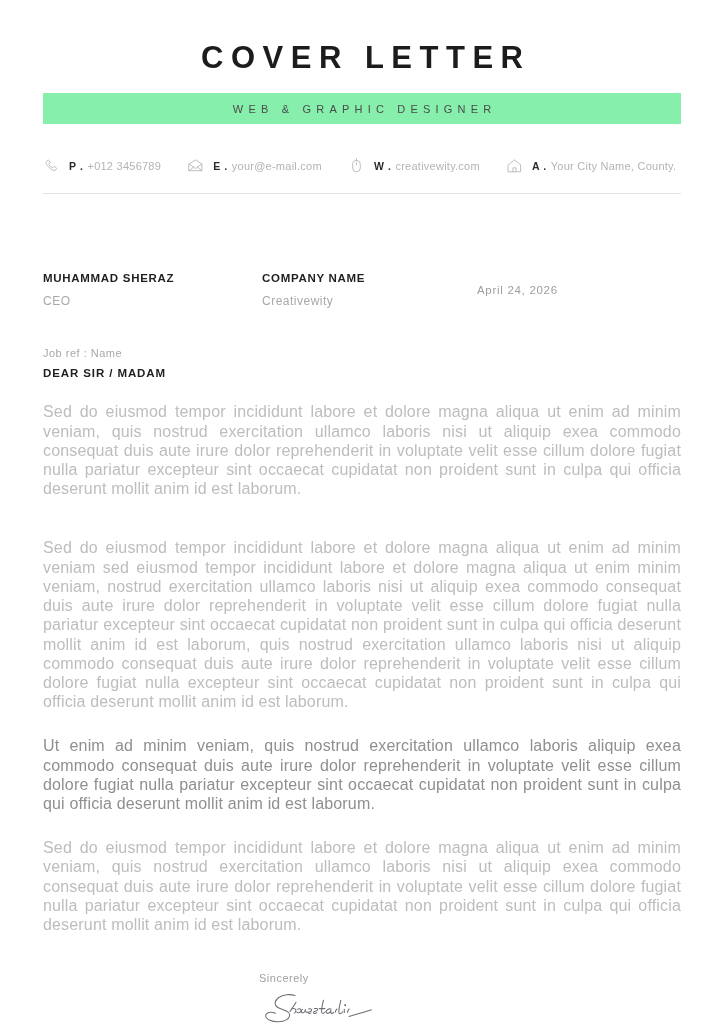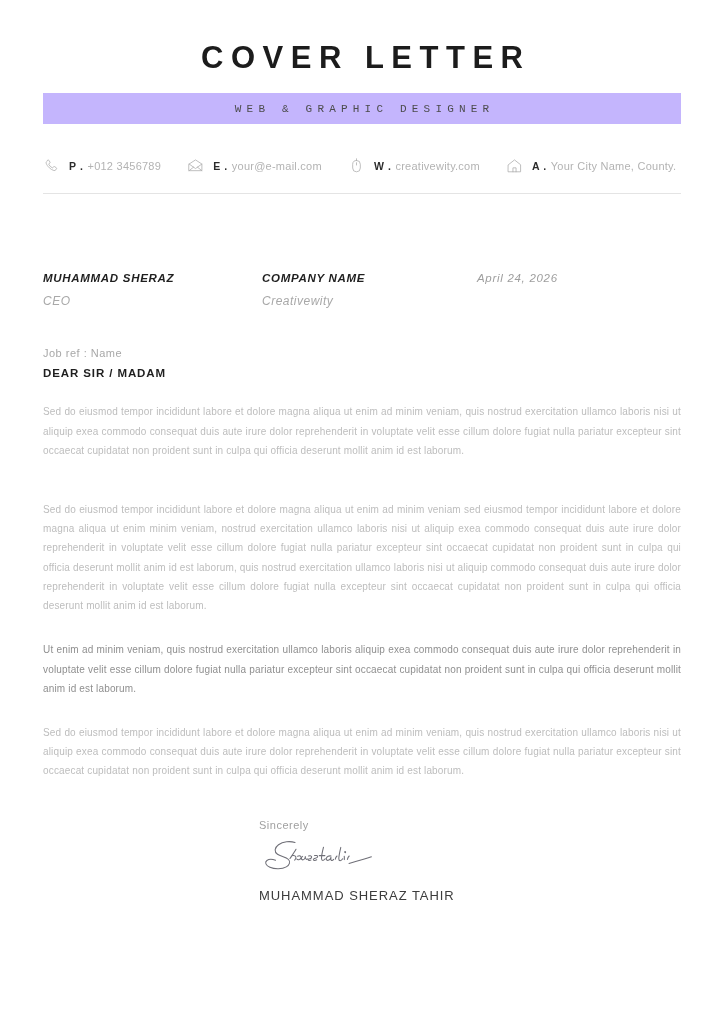--- a/index.html
+++ b/index.html
@@ -33,25 +33,24 @@
     color: #1c1c1c;
     text-indent: 7.5px;
     line-height: 1.1;
     margin: 0;
   }
   .subtitle-band {
     margin-top: 18px;
     margin-left: 43px;
     margin-right: 43px;
     height: 31px;
-    background: #c4b5fd;
+    background: #86efac;
     display: flex;
     align-items: center;
     justify-content: center;
-    font-family: Liberation Mono, monospace;
   }
   .subtitle {
     font-size: 11px;
     letter-spacing: 5.2px;
     color: #4b4b4b;
     text-indent: 5.2px;
     font-weight: normal;
   }
 
   
@@ -93,22 +92,21 @@
     margin: 18px 43px 0 43px;
     height: 1px;
     background: #e4e4e4;
   }
 
   
   .meta-row {
     margin: 0 43px;
     padding-top: 77px;
     display: flex;
-    align-items: flex-start;
-    font-style: italic;
+    align-items: center;
   }
   .meta-col-a { width: 219px; flex: 0 0 auto; }
   .meta-col-b { width: 215px; flex: 0 0 auto; }
   .meta-col-c { flex: 1 1 auto; }
   .meta-head {
     font-size: 11.5px;
     font-weight: bold;
     color: #1f1f1f;
     letter-spacing: 0.7px;
     line-height: 1.25;
@@ -144,21 +142,21 @@
     letter-spacing: 0.9px;
     margin-top: 8px;
   }
 
   
   .body-wrap {
     margin: 0 43px;
     padding-top: 23px;
   }
   .para {
-    font-size: 10px;
+    font-size: 16px;
     line-height: 19.2px;
     color: #bdbdbd;
     text-align: justify;
     letter-spacing: 0.16px;
     margin: 0;
   }
   .para.gap-lg { margin-top: 40px; }
   .para.gap-md { margin-top: 25px; }
   .para.emphasis { color: #8f8f8f; }
 

